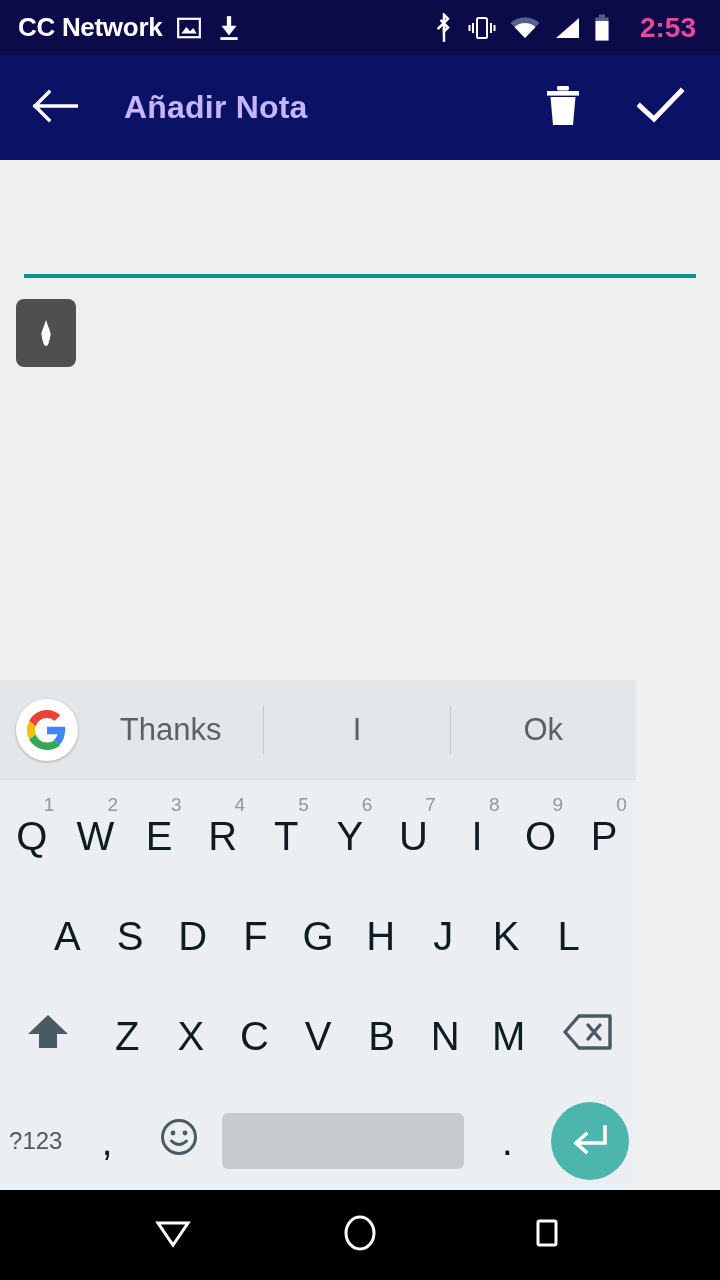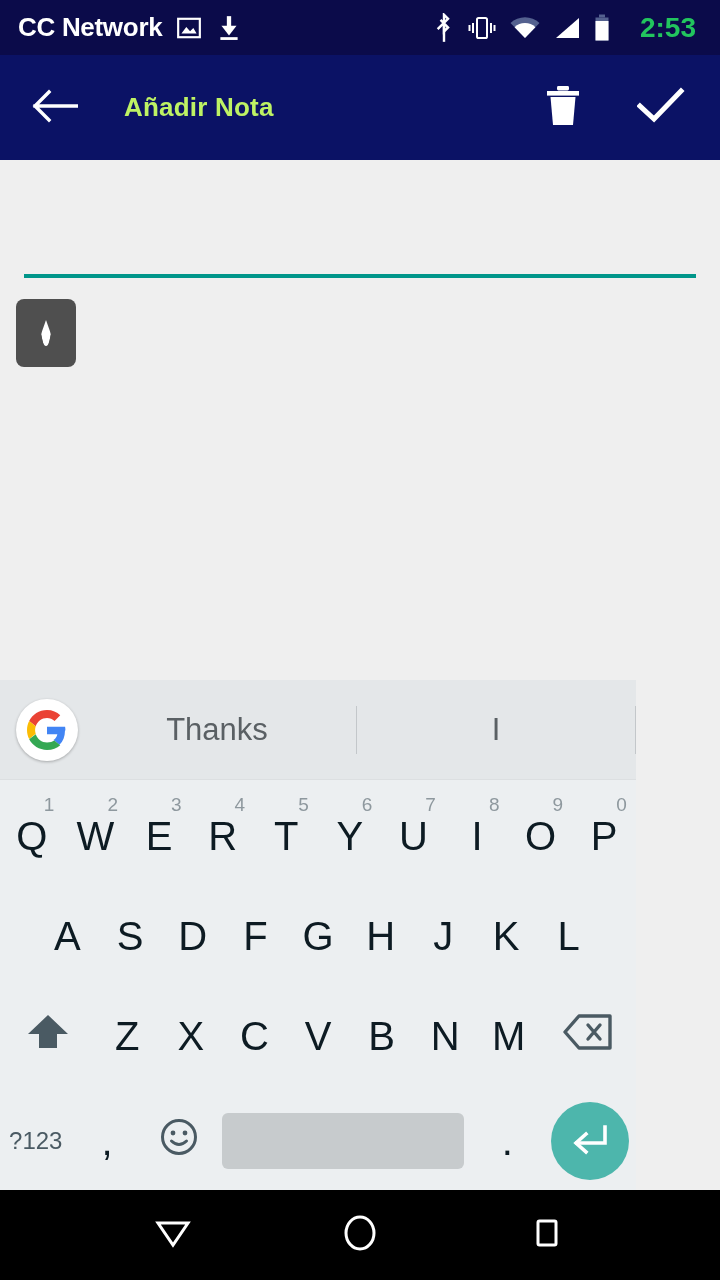--- a/index.html
+++ b/index.html
@@ -13,31 +13,31 @@
 
   
   .status-bar{
     position:absolute; top:0; left:0; width:720px; height:55px;
     background:#0b0b4a; display:flex; align-items:center;
     padding:0 24px 0 18px; color:#fff;
   }
   .status-left{ display:flex; align-items:center; gap:14px; flex:1; }
   .carrier{ font-size:26px; font-weight:bold; letter-spacing:-0.3px; color:#fff; }
   .status-right{ display:flex; align-items:center; gap:13px; }
-  .clock{ font-size:28px; font-weight:bold; color:#22c55e; margin-left:17px; }
+  .clock{ font-size:28px; font-weight:bold; color:#ec4899; margin-left:17px; }
   .sicon{ display:inline-flex; align-items:center; justify-content:center; }
 
   
   .appbar{
     position:absolute; top:55px; left:0; width:720px; height:105px;
     background:#0b1265; display:flex; align-items:center; padding:0 28px;
   }
   .back-btn{ width:54px; height:54px; display:flex; align-items:center; justify-content:center; }
   .appbar-title{
-    color:#bef264; font-size:26px; font-weight:bold; margin-left:42px; flex:1;
+    color:#c4b5fd; font-size:32px; font-weight:bold; margin-left:42px; flex:1;
     white-space:nowrap; letter-spacing:0.2px;
   }
   .appbar-action{ width:62px; height:62px; display:flex; align-items:center; justify-content:center; }
   .appbar-action + .appbar-action{ margin-left:36px; }
 
   
   .content{
     position:absolute; top:160px; left:0; width:720px; height:520px;
     background:#efefef;
   }
@@ -221,20 +221,21 @@
         <path fill="#4285F4" d="M46.1 24.6c0-1.6-.1-3.2-.4-4.6H24v9.1h12.4c-.5 2.9-2.2 5.3-4.6 6.9l7.2 5.6c4.2-3.9 6.6-9.6 6.6-17z"></path>
         <path fill="#FBBC05" d="M10.5 28.6c-.5-1.5-.8-3-.8-4.6s.3-3.2.8-4.6l-7.9-6.2C1 16.3 0 20 0 24s1 7.7 2.6 10.8l7.9-6.2z"></path>
         <path fill="#34A853" d="M24 48c6.5 0 11.9-2.1 15.9-5.8l-7.2-5.6c-2.1 1.4-4.9 2.3-8.7 2.3-6.3 0-11.6-4.2-13.5-9.9l-7.9 6.2C6.5 42.6 14.6 48 24 48z"></path>
       </svg>
     </div>
     <div class="suggestions">
       <div class="suggestion">Thanks</div>
       <div class="sugg-divider"></div>
       <div class="suggestion">I</div>
       <div class="sugg-divider"></div>
+      <div class="suggestion">Ok</div>
     </div>
   </div>
 
   <div class="key-rows">
 
     <div class="krow row1">
       <div class="key">
           <span class="num">1</span>
           <span>Q</span>
         </div>

